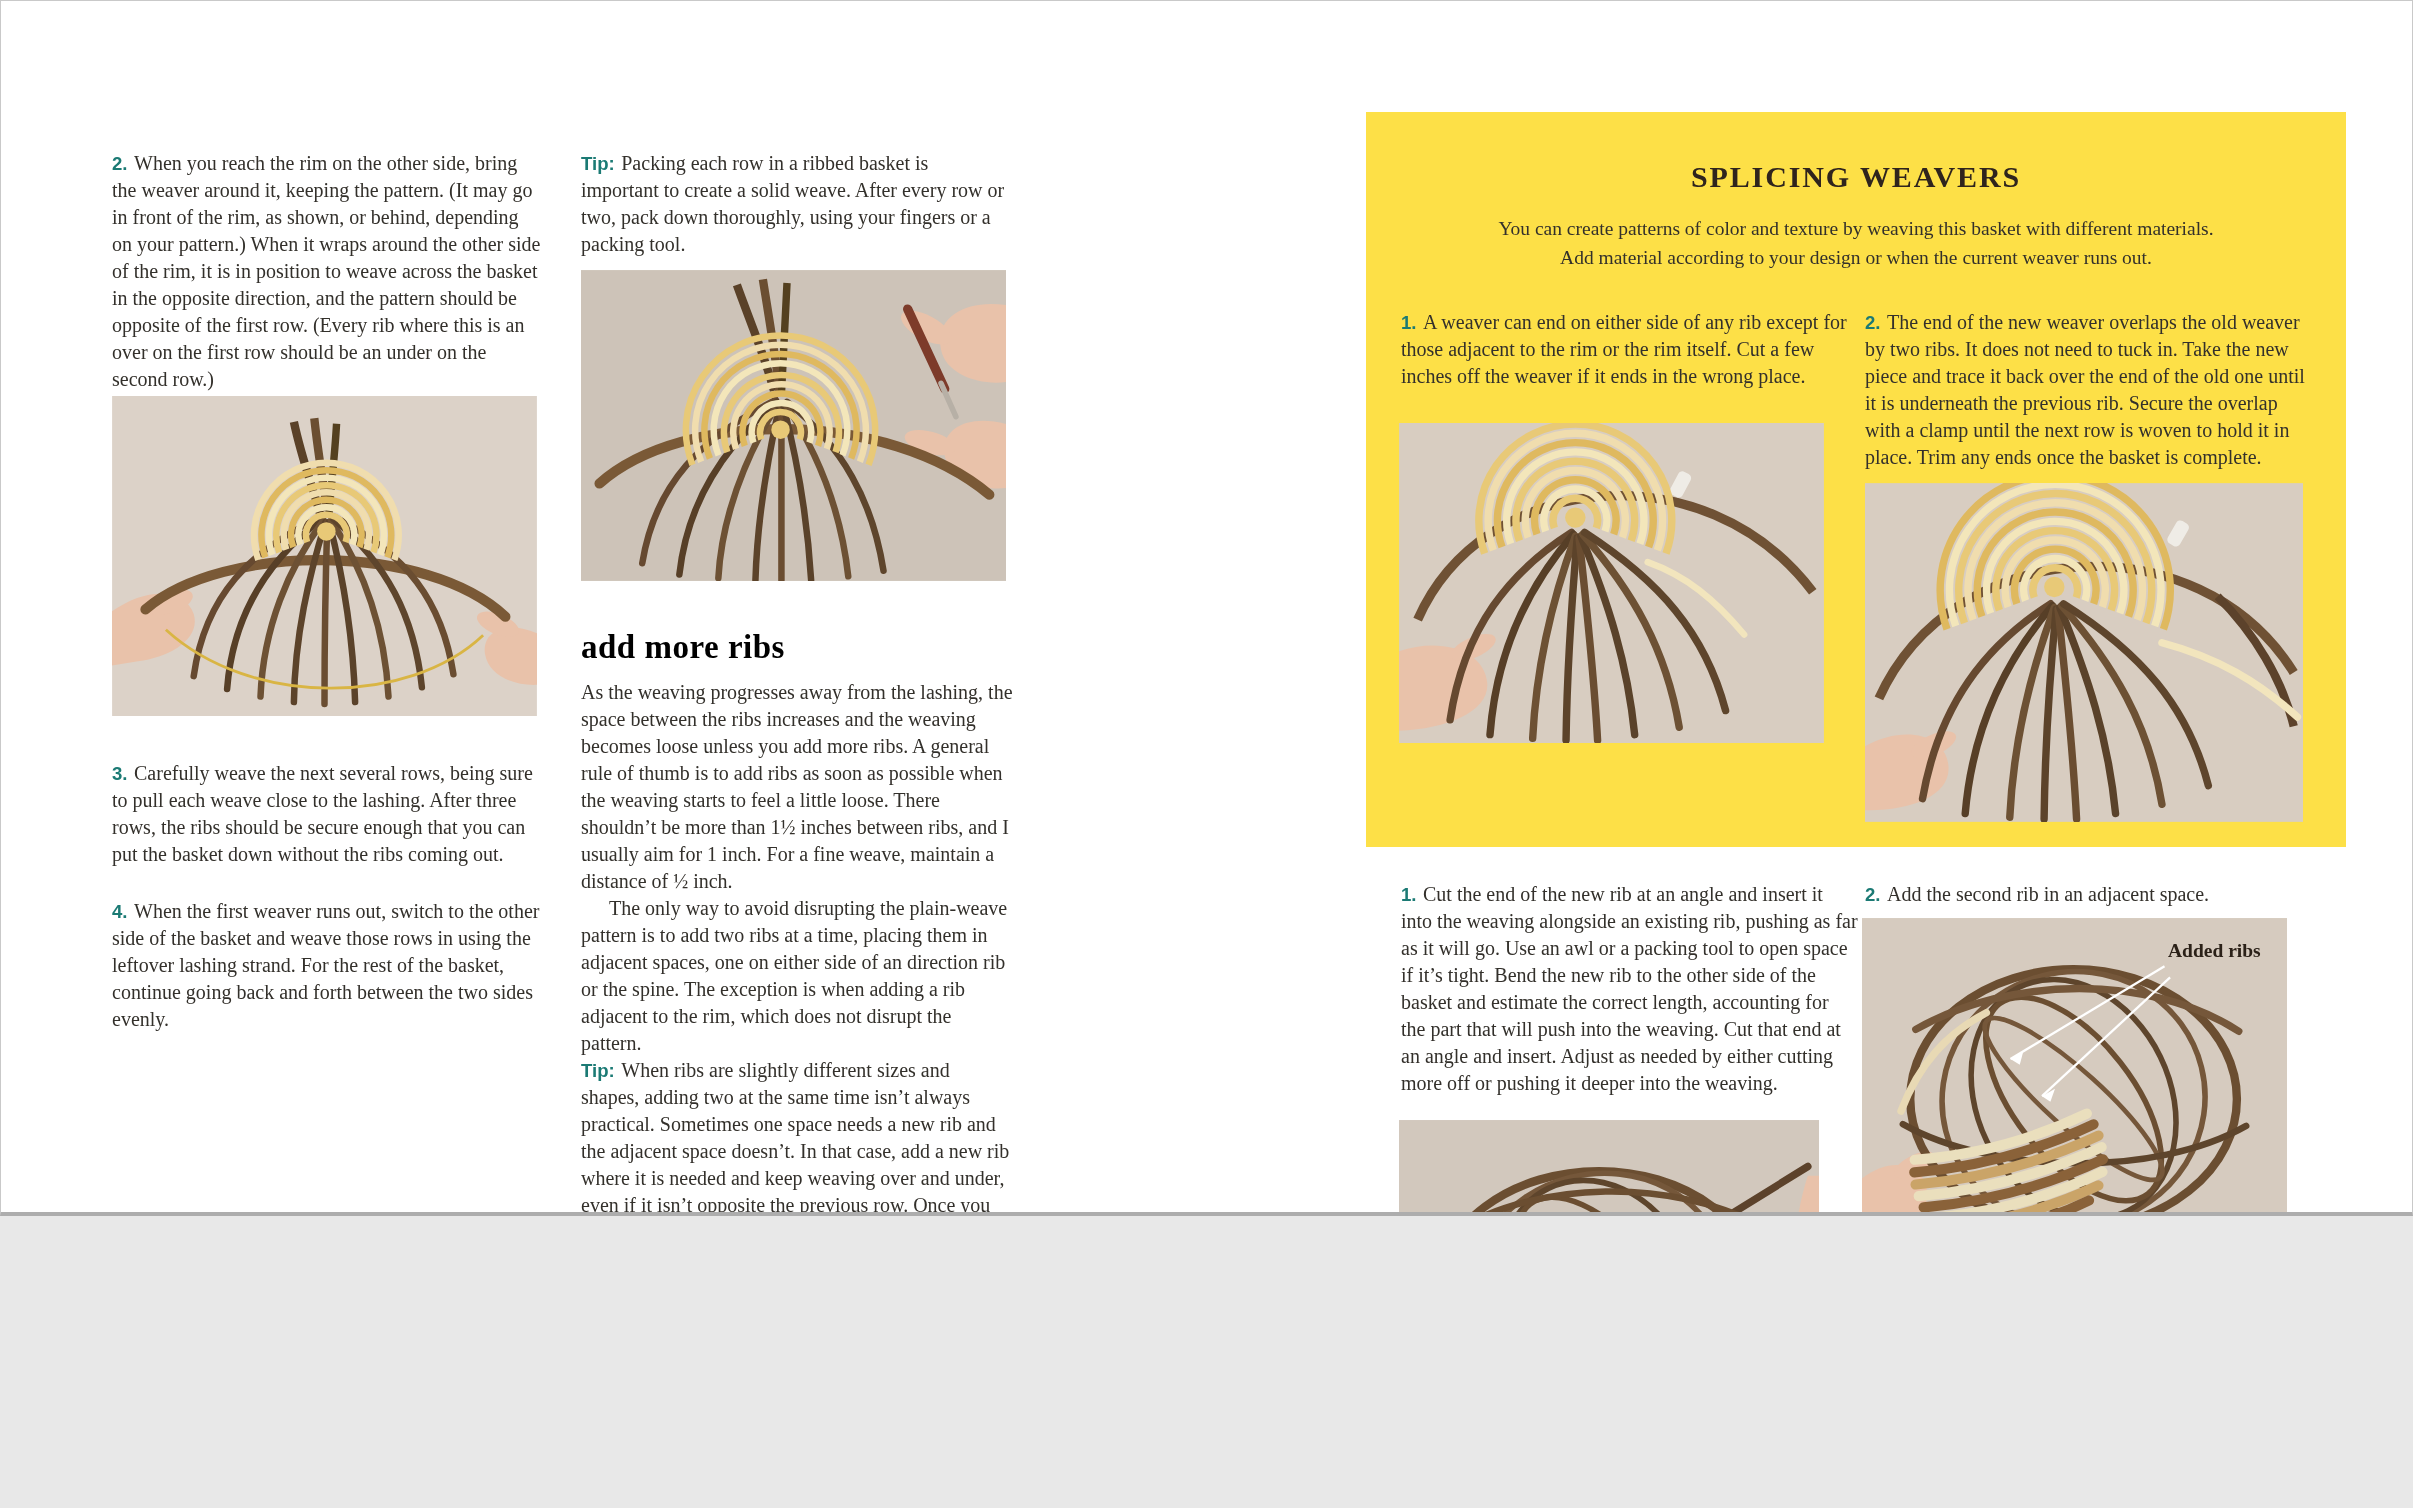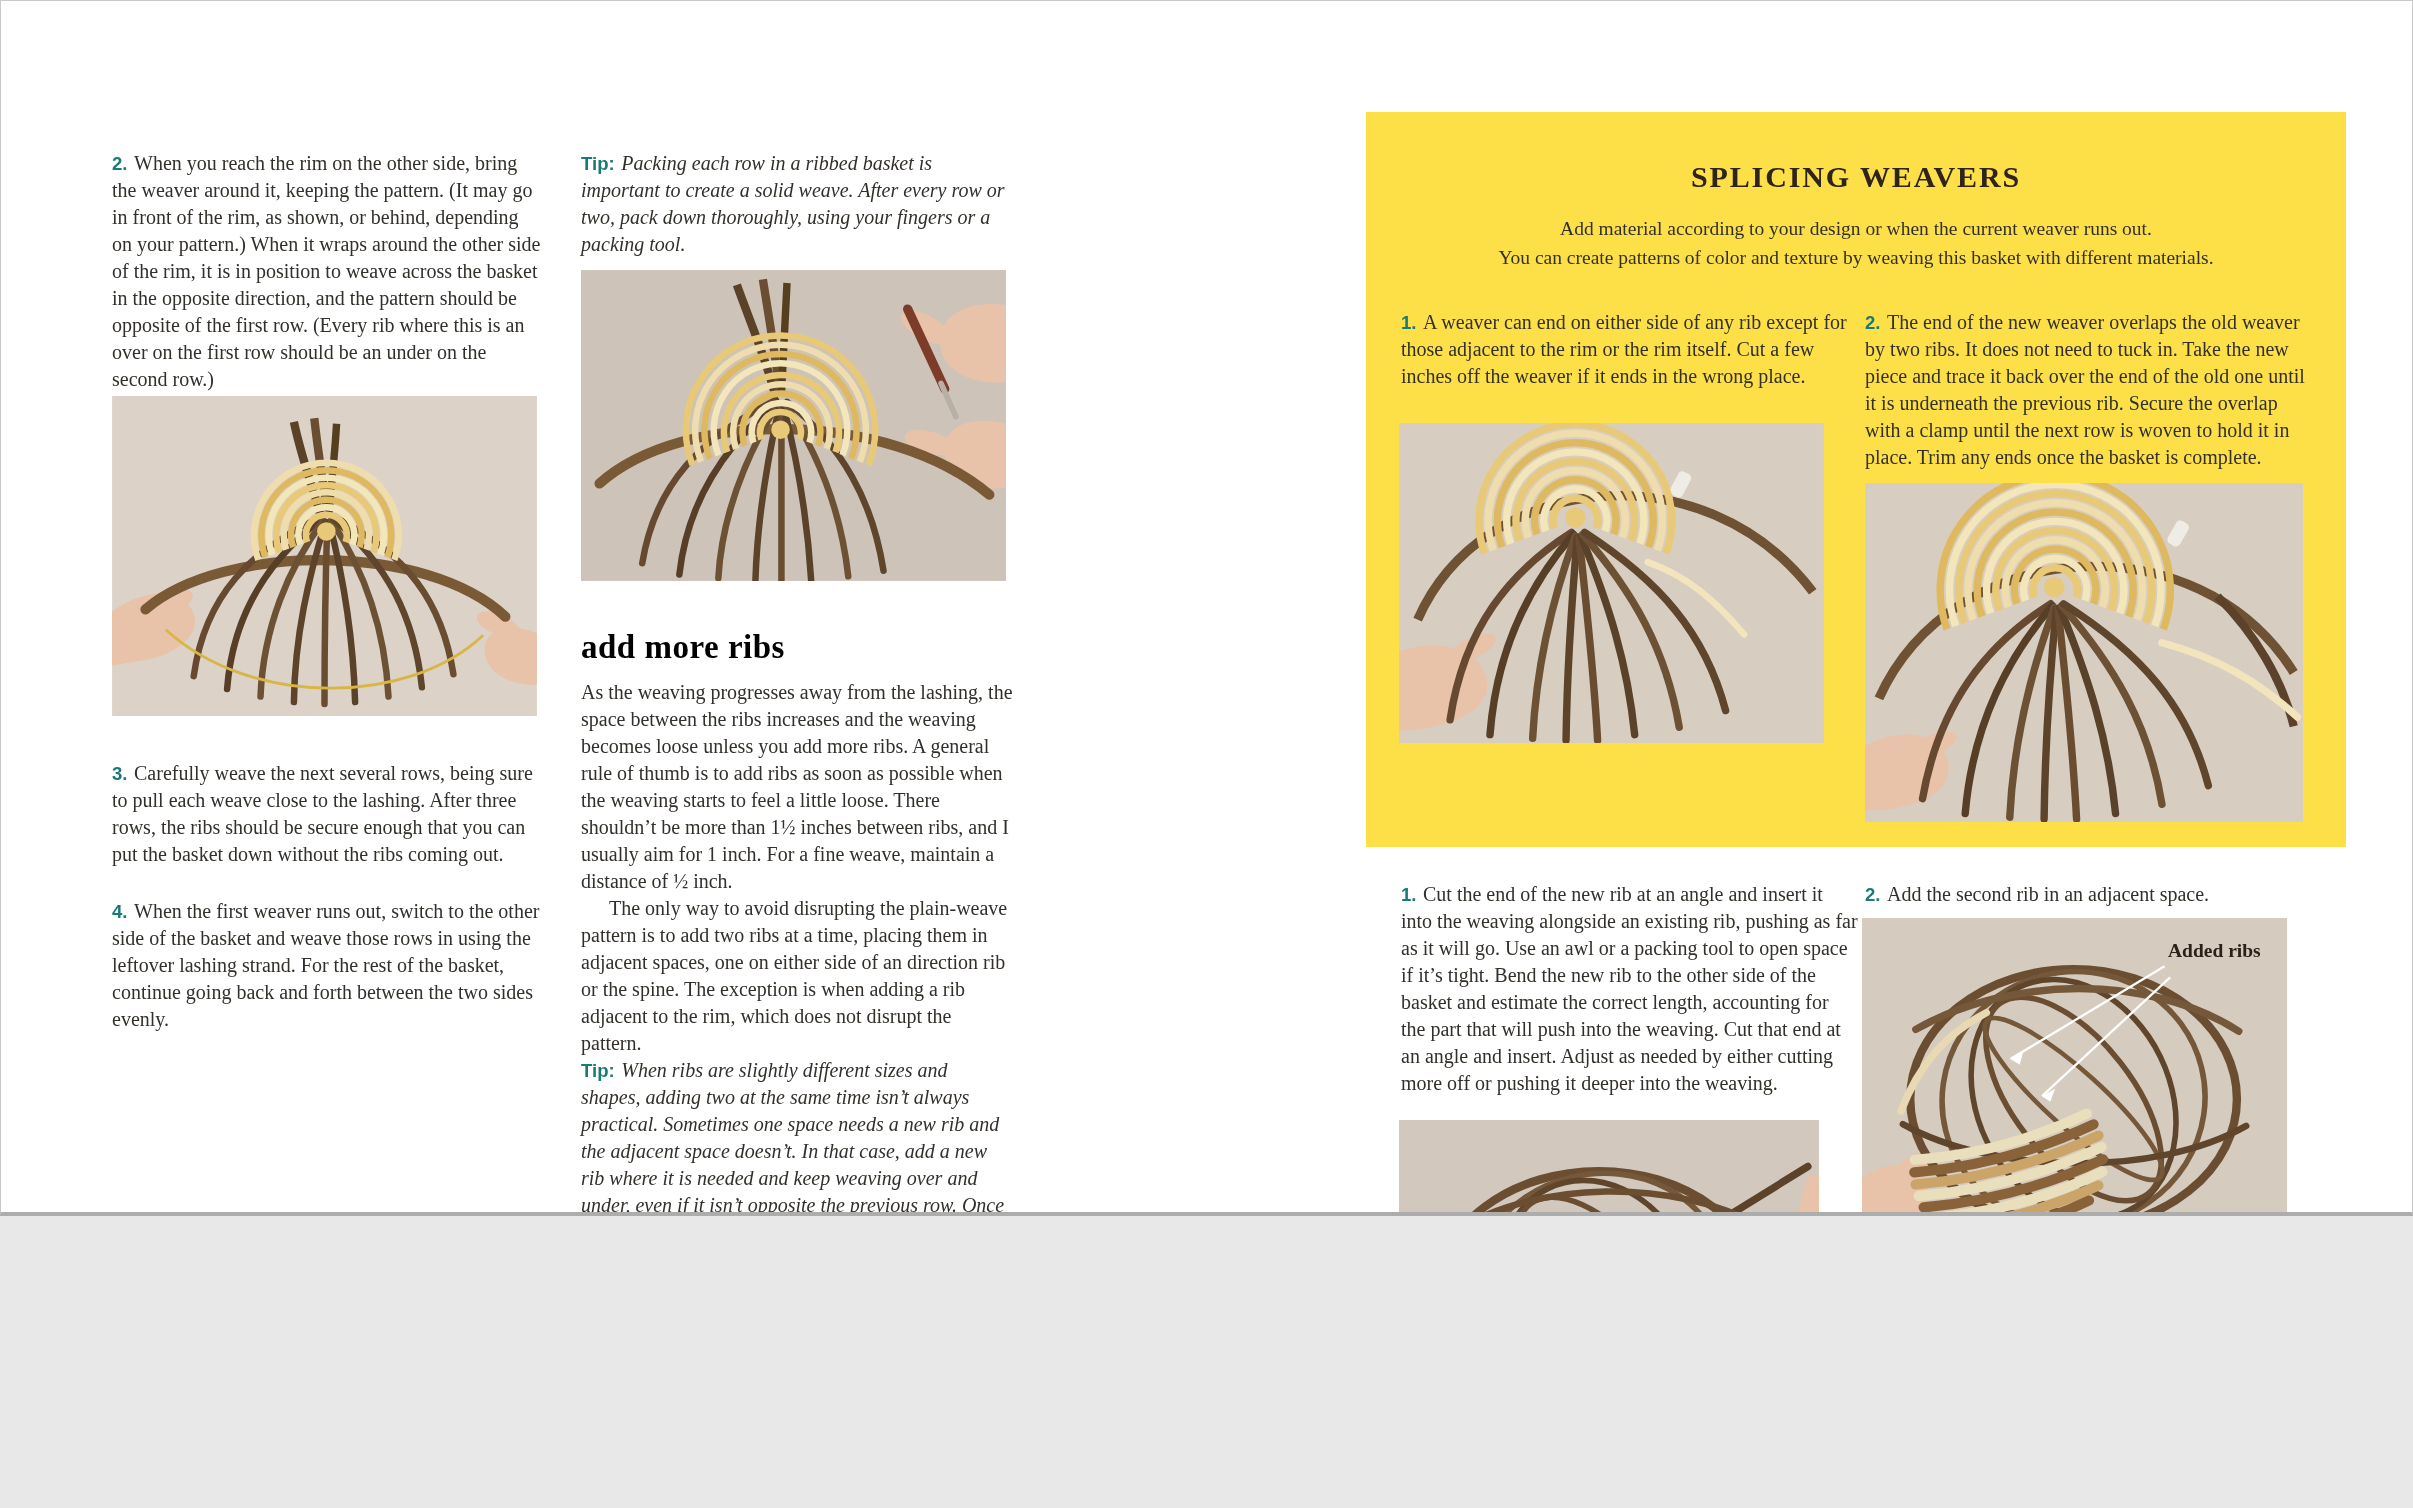--- a/index.html
+++ b/index.html
@@ -4,21 +4,21 @@
 <style>
   html,body{margin:0;padding:0;background:#e8e8e8;}
   .spread{
     position:relative; width:2413px; height:1216px; background:#ffffff;
     border:1.9px solid #c9c9c9; border-bottom:4.6px solid #adadad; box-sizing:border-box;
     font-family:"Liberation Serif", serif; overflow:hidden;
   }
   .abs{position:absolute;}
   .p{font-size:20px; line-height:27px; color:#33302b; margin:0;}
   .num{font-family:"Liberation Sans", sans-serif; font-weight:bold; color:#1b7a74; font-size:18.6px; margin-right:6.5px;}
-  .tiptext{font-style:italic;}
+  .tiptext{}
   .indent{text-indent:28px;}
   .h-ribs{font-family:"Liberation Serif", serif; font-weight:700; font-size:33px; color:#000000; letter-spacing:0.5px; margin:0;}
   .panel{background:#fde047;}
   .panel-title{font-weight:700; font-size:30px; letter-spacing:1.9px; color:#2f241d; text-align:center; margin:0;}
   .panel-intro{font-size:19.5px; line-height:29px; text-align:center; color:#33302b; margin:0;}
   .footer{font-family:"Liberation Sans", sans-serif; font-size:16px; letter-spacing:1.3px; color:#2c2c2c; white-space:nowrap;}
   .footer .gap-r{margin-right:22px;}
   .footer .gap-l{margin-left:22px;}
   .photo{overflow:hidden;}
   .photo svg{display:block; width:100%; height:100%;}
@@ -131,22 +131,22 @@
     <span class="num">Tip:</span><span class="tiptext">When ribs are slightly different sizes and shapes, adding two at the same time isn’t always practical. Sometimes one space needs a new rib and the adjacent space doesn’t. In that case, add a new rib where it is needed and keep weaving over and under, even if it isn’t opposite the previous row. Once you go around the rim and come back again, the pattern will self-correct. Pack tightly to help hide the incorrect weaves.</span>
   </p>
 
   <div class="footer abs" style="left:111px; top:1446px;">
     <span class="gap-r">266</span><span>TWO-HOOP HARVEST BASKET</span>
   </div>
 
   <div class="panel abs" style="left:1365px; top:111px; width:980px; height:735px;">
     <h1 class="panel-title abs" style="left:0; top:48px; width:980px;">SPLICING WEAVERS</h1>
     <div class="abs" style="left:0; top:102px; width:980px;">
+      <p class="panel-intro">You can create patterns of color and texture by weaving this basket with different materials.</p>
       <p class="panel-intro" style="margin-top:0;">Add material according to your design or when the current weaver runs out.</p>
-      <p class="panel-intro">You can create patterns of color and texture by weaving this basket with different materials.</p>
     </div>
 
     <p class="p abs" style="left:35px; top:197px; width:453px;">
       <span class="num">1.</span><span>A weaver can end on either side of any rib except for those adjacent to the rim or the rim itself. Cut a few inches off the weaver if it ends in the wrong place.</span>
     </p>
     <p class="p abs" style="left:499px; top:197px; width:453px;">
       <span class="num">2.</span><span>The end of the new weaver overlaps the old weaver by two ribs. It does not need to tuck in. Take the new piece and trace it back over the end of the old one until it is underneath the previous rib. Secure the overlap with a clamp until the next row is woven to hold it in place. Trim any ends once the basket is complete.</span>
     </p>
 
     <div class="photo abs" style="left:33px; top:311px; width:425px; height:320px;">

